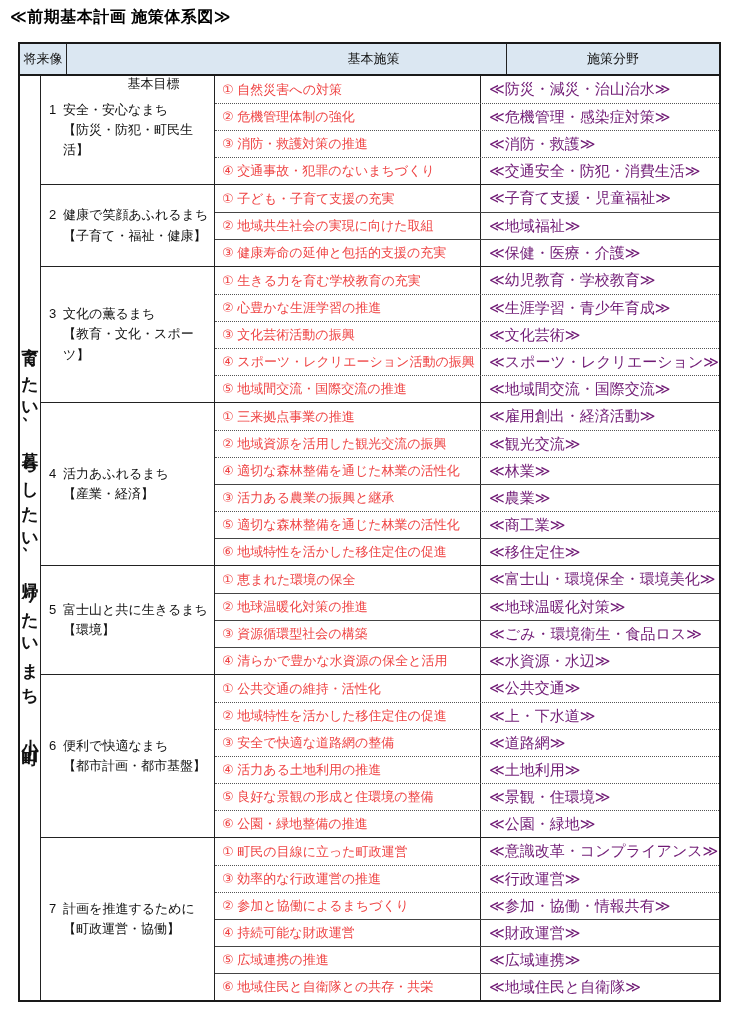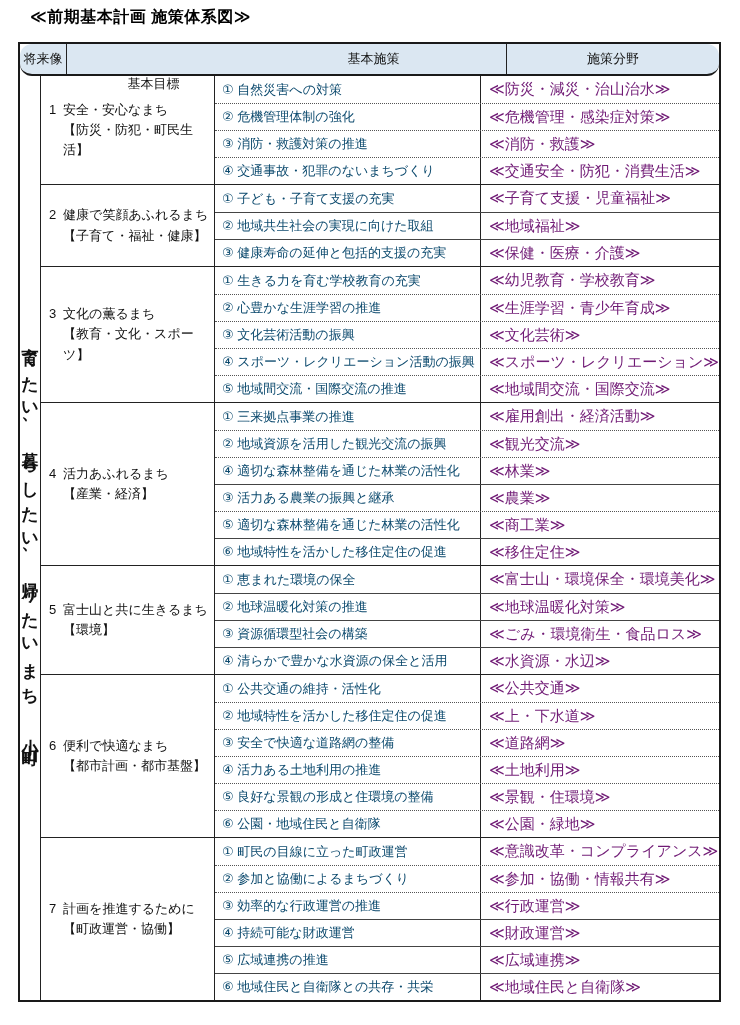--- a/index.html
+++ b/index.html
@@ -12,38 +12,36 @@
     overflow: hidden;
   }
   .page-title {
     position: absolute;
     top: 7px;
     left: 10px;
     font-size: 16px;
     font-weight: 700;
     letter-spacing: 0.5px;
     color: #000;
-    margin-left: 20px;
   }
   .policy-table {
     position: absolute;
     top: 42px;
     left: 18px;
     width: 703px;
     border: 2px solid #1a1a1a;
     background: #fff;
     display: flex;
     flex-direction: column;
   }
   .header-row {
     display: flex;
     height: 32px;
     background: #dbe7f2;
     border-bottom: 2px solid #1a1a1a;
-    border-radius: 12px;
   }
   .hcell {
     display: flex;
     align-items: center;
     justify-content: center;
     font-size: 13px;
     font-weight: 500;
     color: #111;
   }
   .hcell.vision  { width: 47px;  border-right: 1.5px solid #222; }
@@ -97,21 +95,21 @@
   .row.sep-solid  { border-top: 1px solid  #444; justify-content: space-between; }
 
   .policy-cell {
     width: 266px;
     border-right: 1.5px solid #222;
     display: flex;
     align-items: center;
     padding-left: 7px;
     font-size: 13px;
     font-weight: 500;
-    color: #0c4a6e;
+    color: #ef4444;
     white-space: nowrap;
     overflow: hidden;
   }
   .field-cell {
     flex: 1;
     display: flex;
     align-items: center;
     padding-left: 8px;
     font-size: 15px;
     font-weight: 500;
@@ -303,45 +301,45 @@
             </div>
             <div class="row sep-dotted">
               <div class="policy-cell">④ 活力ある土地利用の推進</div>
               <div class="field-cell">≪土地利用≫</div>
             </div>
             <div class="row sep-dotted">
               <div class="policy-cell">⑤ 良好な景観の形成と住環境の整備</div>
               <div class="field-cell">≪景観・住環境≫</div>
             </div>
             <div class="row sep-dotted">
-              <div class="policy-cell">⑥ 公園・地域住民と自衛隊</div>
+              <div class="policy-cell">⑥ 公園・緑地整備の推進</div>
               <div class="field-cell">≪公園・緑地≫</div>
             </div>
           </div>
         </div>
         <div class="section">
           <div class="goal-cell">
             <div class="goal-line1">
               <div class="goal-number">7</div>
               <div class="goal-name">計画を推進するために</div>
             </div>
             <div class="goal-line2">【町政運営・協働】</div>
           </div>
           <div class="rows">
             <div class="row">
               <div class="policy-cell">① 町民の目線に立った町政運営</div>
               <div class="field-cell">≪意識改革・コンプライアンス≫</div>
             </div>
             <div class="row sep-dotted">
+              <div class="policy-cell">③ 効率的な行政運営の推進</div>
+              <div class="field-cell">≪行政運営≫</div>
+            </div>
+            <div class="row sep-dotted">
               <div class="policy-cell">② 参加と協働によるまちづくり</div>
               <div class="field-cell">≪参加・協働・情報共有≫</div>
-            </div>
-            <div class="row sep-dotted">
-              <div class="policy-cell">③ 効率的な行政運営の推進</div>
-              <div class="field-cell">≪行政運営≫</div>
             </div>
             <div class="row sep-solid">
               <div class="policy-cell">④ 持続可能な財政運営</div>
               <div class="field-cell">≪財政運営≫</div>
             </div>
             <div class="row sep-solid">
               <div class="policy-cell">⑤ 広域連携の推進</div>
               <div class="field-cell">≪広域連携≫</div>
             </div>
             <div class="row sep-solid">

